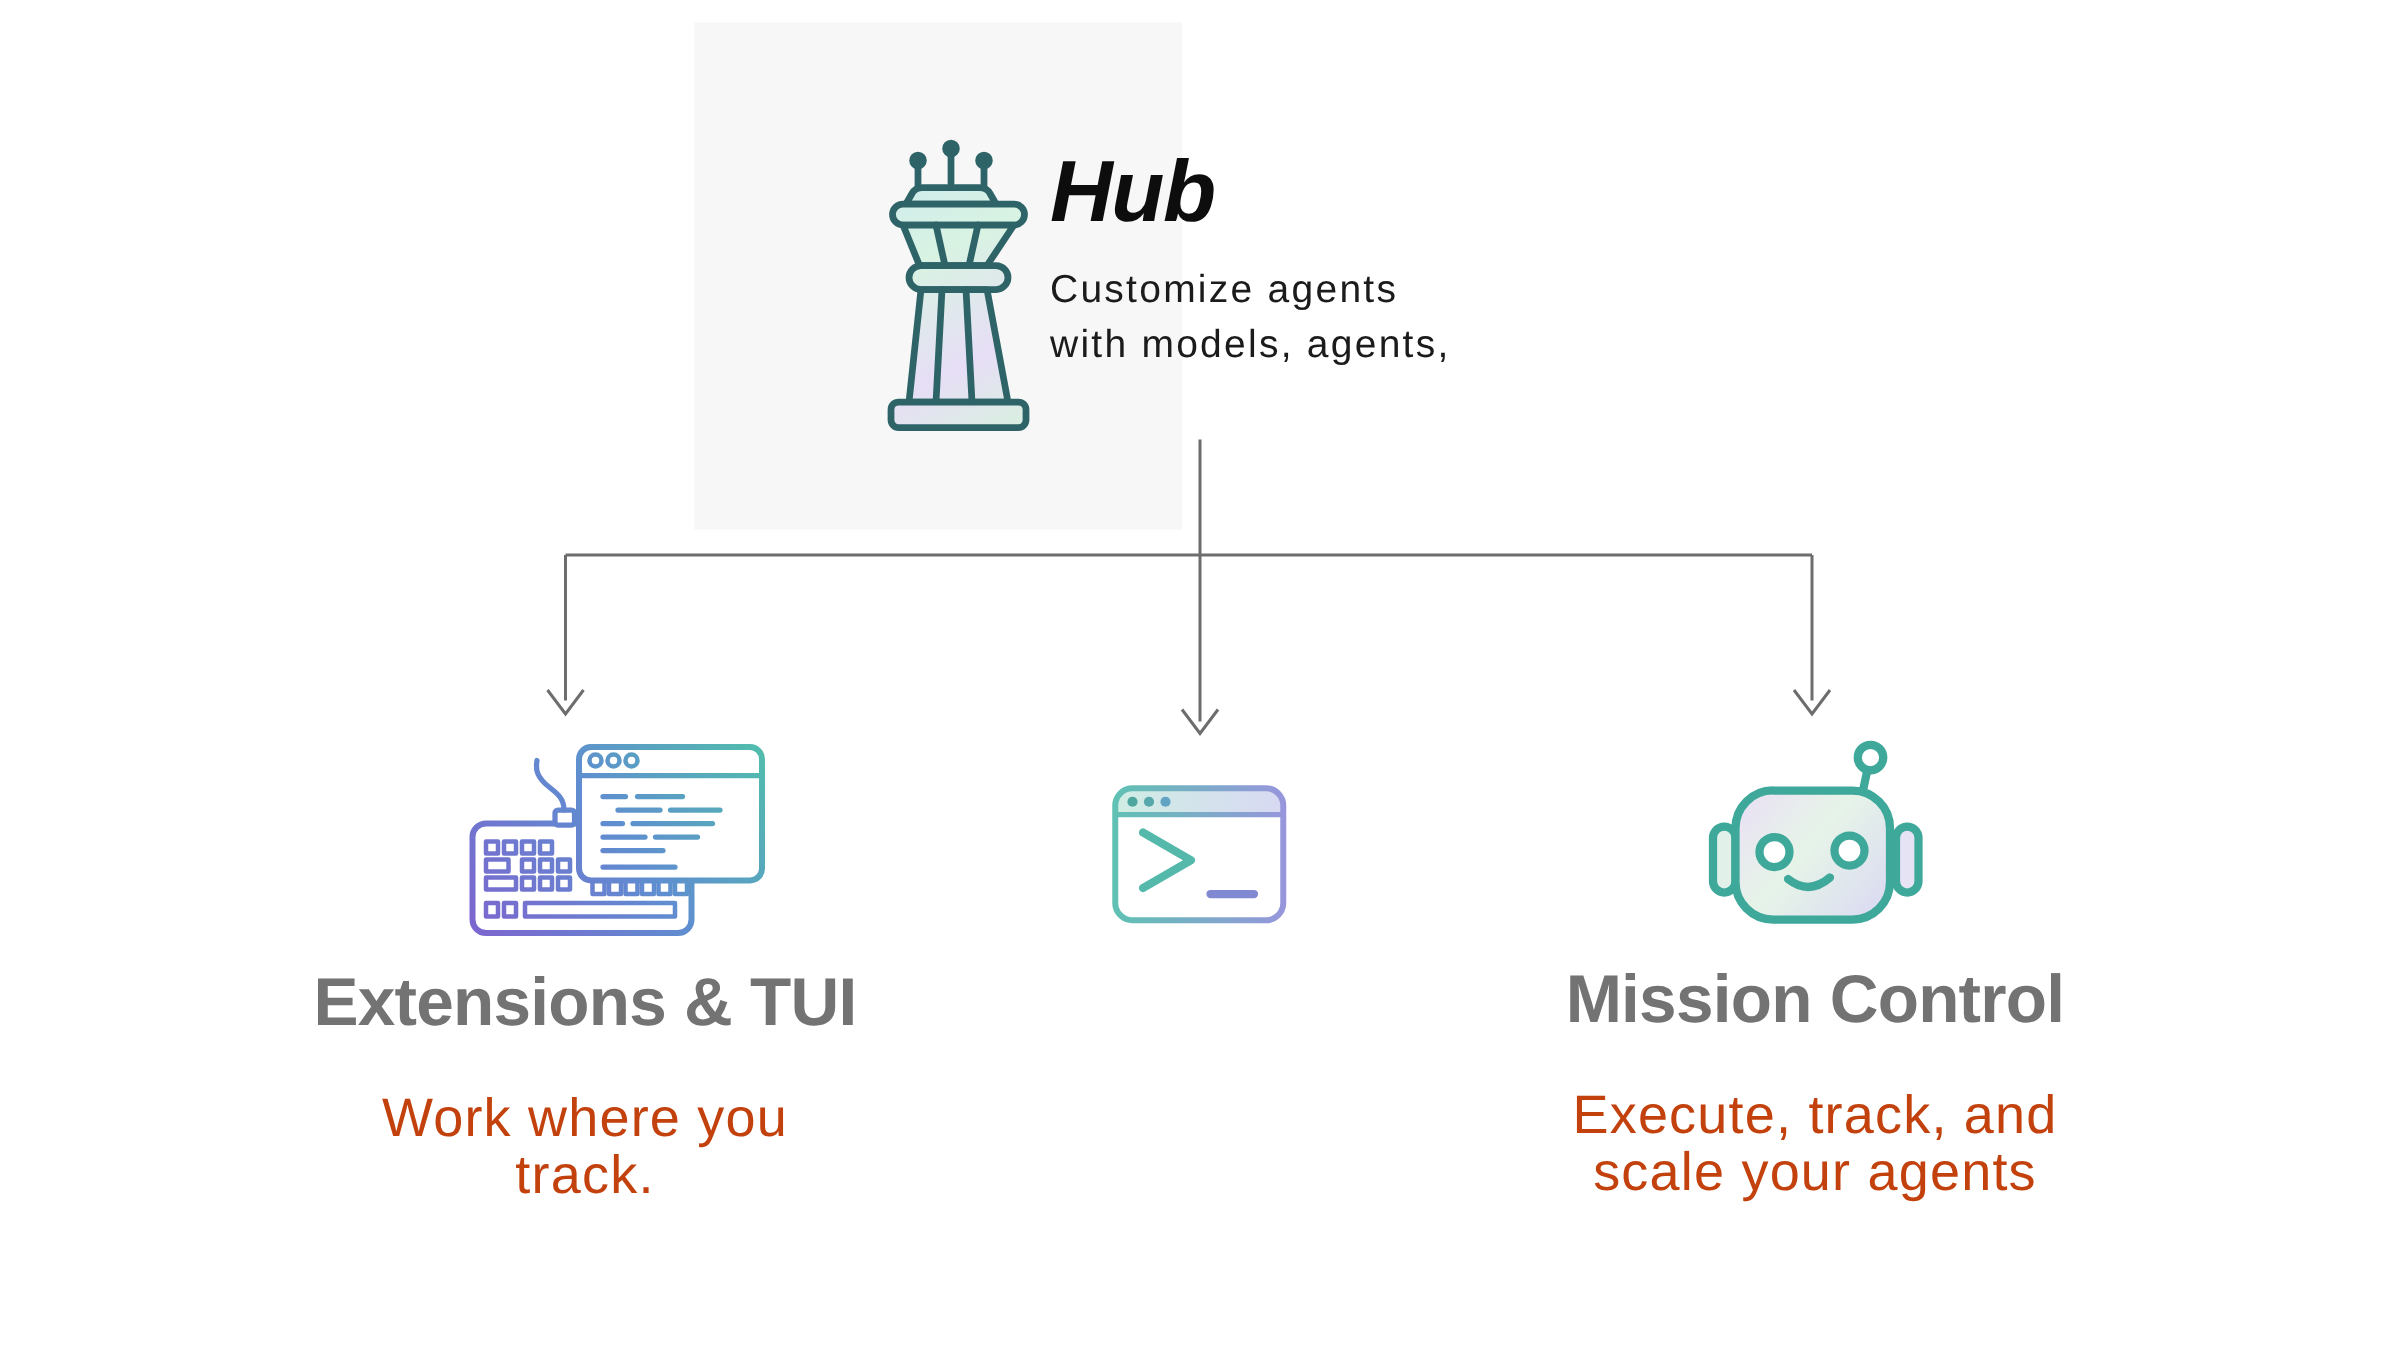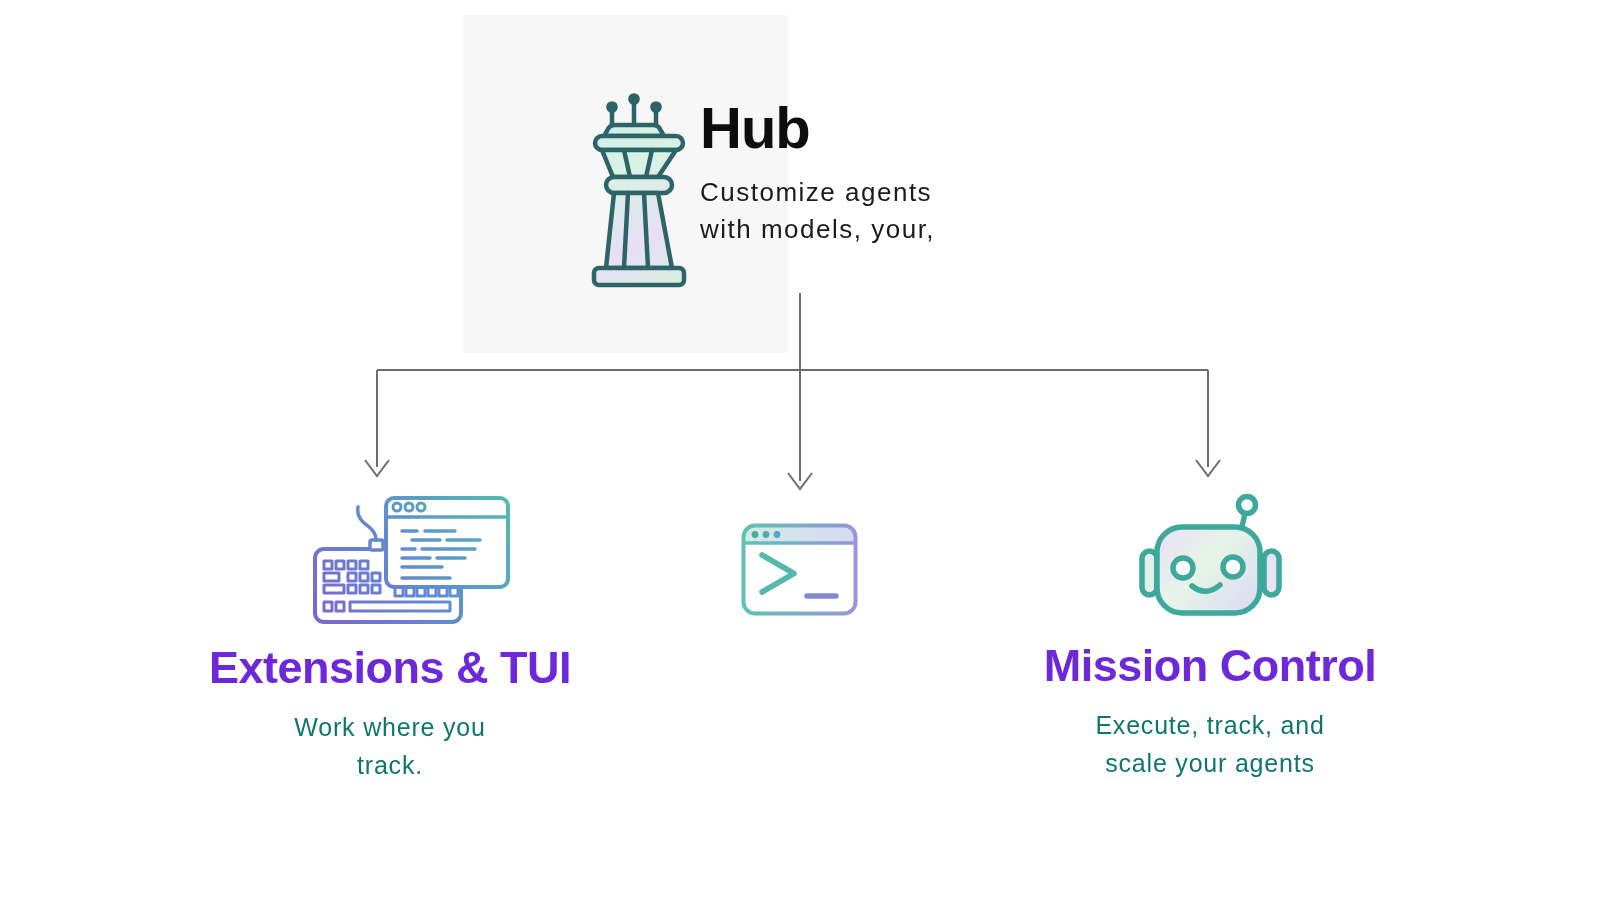--- a/index.html
+++ b/index.html
@@ -8,34 +8,34 @@
     font-family:"Liberation Sans","DejaVu Sans",sans-serif;color:#161616;
   }
   .hub-bg{
     position:absolute;left:463px;top:15px;width:325px;height:338px;
     background:#f7f7f8;
   }
   .connectors{position:absolute;left:0;top:0;width:1600px;height:900px;}
   .icon-abs{position:absolute;}
   .hub-title{
     position:absolute;left:700px;top:96px;font-size:58px;font-weight:800;
-    letter-spacing:-1px;color:#0d0d0d;line-height:1.1;
+    letter-spacing:-1px;color:#0d0d0d;line-height:1.1;font-style:italic;
   }
   .hub-desc{
     position:absolute;left:700px;top:174px;font-size:26px;line-height:37px;
     letter-spacing:1.5px;color:#1b1b1b;
   }
   .hub-desc span{display:block;}
   .col{position:absolute;text-align:center;}
   .col-title{
-    font-size:45px;font-weight:800;letter-spacing:-0.5px;color:#6d28d9;
+    font-size:45px;font-weight:800;letter-spacing:-0.5px;color:#737373;
     line-height:1.15;
   }
   .col-desc{
-    margin-top:14px;font-size:25px;line-height:38px;letter-spacing:0.8px;color:#0f766e;
+    margin-top:32px;font-size:36px;line-height:38px;letter-spacing:0.8px;color:#c2410c;
   }
   .col-desc span{display:block;}
   .c1{left:165px;top:642px;width:450px;}
   .c2{left:600px;top:638px;width:400px;}
   .c3{left:1010px;top:640px;width:400px;}
 </style>
 </head>
 <body>
 
 <div class="canvas">
@@ -77,21 +77,21 @@
       <path d="M24,101 L16,176 h66 L68,101 z" fill="url(#towerGrad)"></path>
       <line x1="38" y1="101" x2="34" y2="176"></line>
       <line x1="54" y1="101" x2="58" y2="176"></line>
       <rect x="4" y="176" width="90" height="17" rx="5" fill="url(#towerGrad)"></rect>
     </g>
   </svg>
 
   <div class="hub-title">Hub</div>
   <div class="hub-desc">
     <span>Customize agents</span>
-    <span>with models, your,</span>
+    <span>with models, agents,</span>
   </div>
 
   <svg class="icon-abs" style="left:310px;top:478px;" width="202" height="148" viewBox="0 0 202 148">
     <defs>
       <linearGradient id="extGrad" gradientUnits="userSpaceOnUse" x1="0" y1="148" x2="202" y2="0">
         <stop offset="0" stop-color="#7e63cf"></stop>
         <stop offset="0.5" stop-color="#5f8ed0"></stop>
         <stop offset="1" stop-color="#4fc3a8"></stop>
       </linearGradient>
     </defs>

